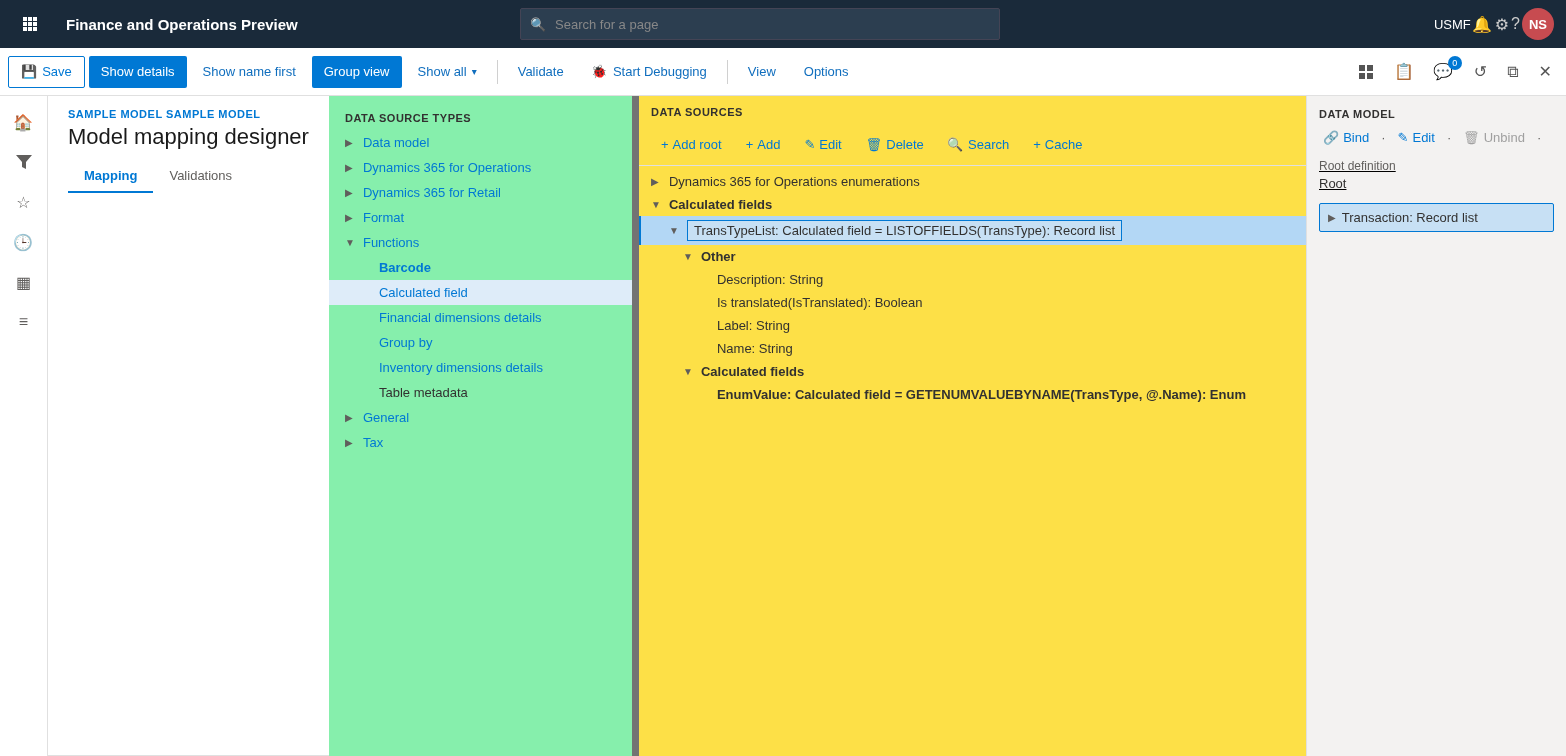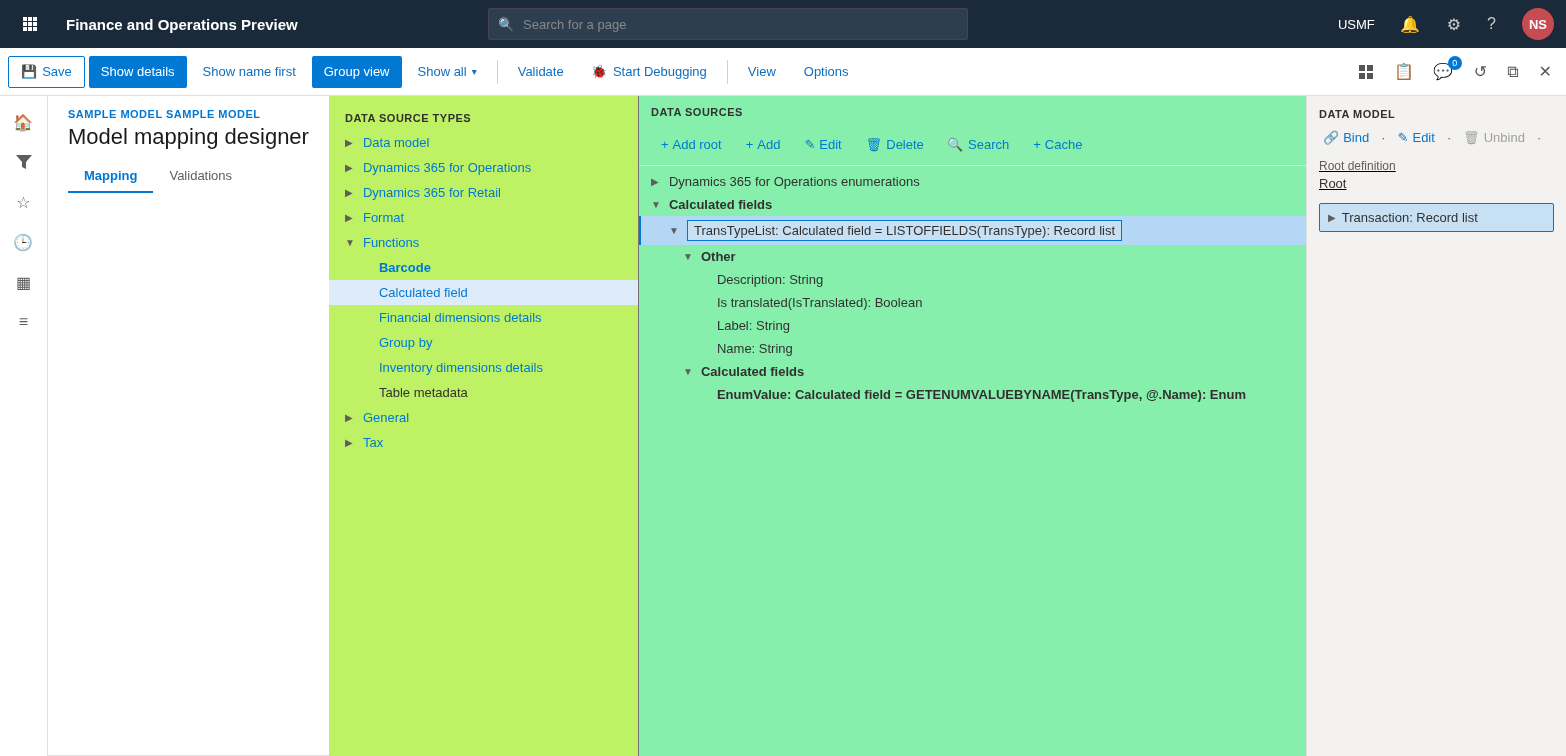--- a/index.html
+++ b/index.html
@@ -40,21 +40,21 @@
       border: none;
       color: #ccc;
       outline: none;
       font-size: 13px;
       width: 100%;
     }
     .top-nav .search-bar input::placeholder { color: #888; }
     .top-nav .nav-right {
       display: flex;
       align-items: center;
-      gap: 26px;
+      gap: 2px;
       margin-left: auto;
       color: white;
       font-size: 13px;
     }
     .top-nav .nav-icon {
       cursor: pointer;
       font-size: 16px;
       color: #ccc;
     }
     .top-nav .user-avatar {
@@ -212,22 +212,22 @@
     
     .body-panels {
       display: flex;
       flex: 1;
       overflow: hidden;
     }
 
     
     .left-panel {
       width: 310px;
-      background: #bef264;
-      border-right: 1px solid #737373;
+      background: #86efac;
+      border-right: 7px solid #737373;
       overflow-y: auto;
       padding: 8px 0;
     }
     .panel-title {
       font-size: 11px;
       font-weight: 700;
       color: #323130;
       padding: 8px 16px 6px;
       letter-spacing: 0.5px;
     }
@@ -242,21 +242,21 @@
     }
     .tree-item.selected { background: #deecf9; color: #0078d4; }
     .tree-item .expand-icon { font-size: 10px; color: #605e5c; width: 12px; }
     .tree-item .item-label { color: #0078d4; }
     .tree-item.text-dark .item-label { color: #323130; }
     .tree-item.indent-1 { padding-left: 32px; }
 
     
     .center-panel {
       flex: 1;
-      background: #86efac;
+      background: #fde047;
       overflow-y: auto;
       display: flex;
       flex-direction: column;
     }
     .datasources-toolbar {
       display: flex;
       align-items: center;
       padding: 8px 12px;
       border-bottom: 1px solid #e0e0e0;
       gap: 4px;

